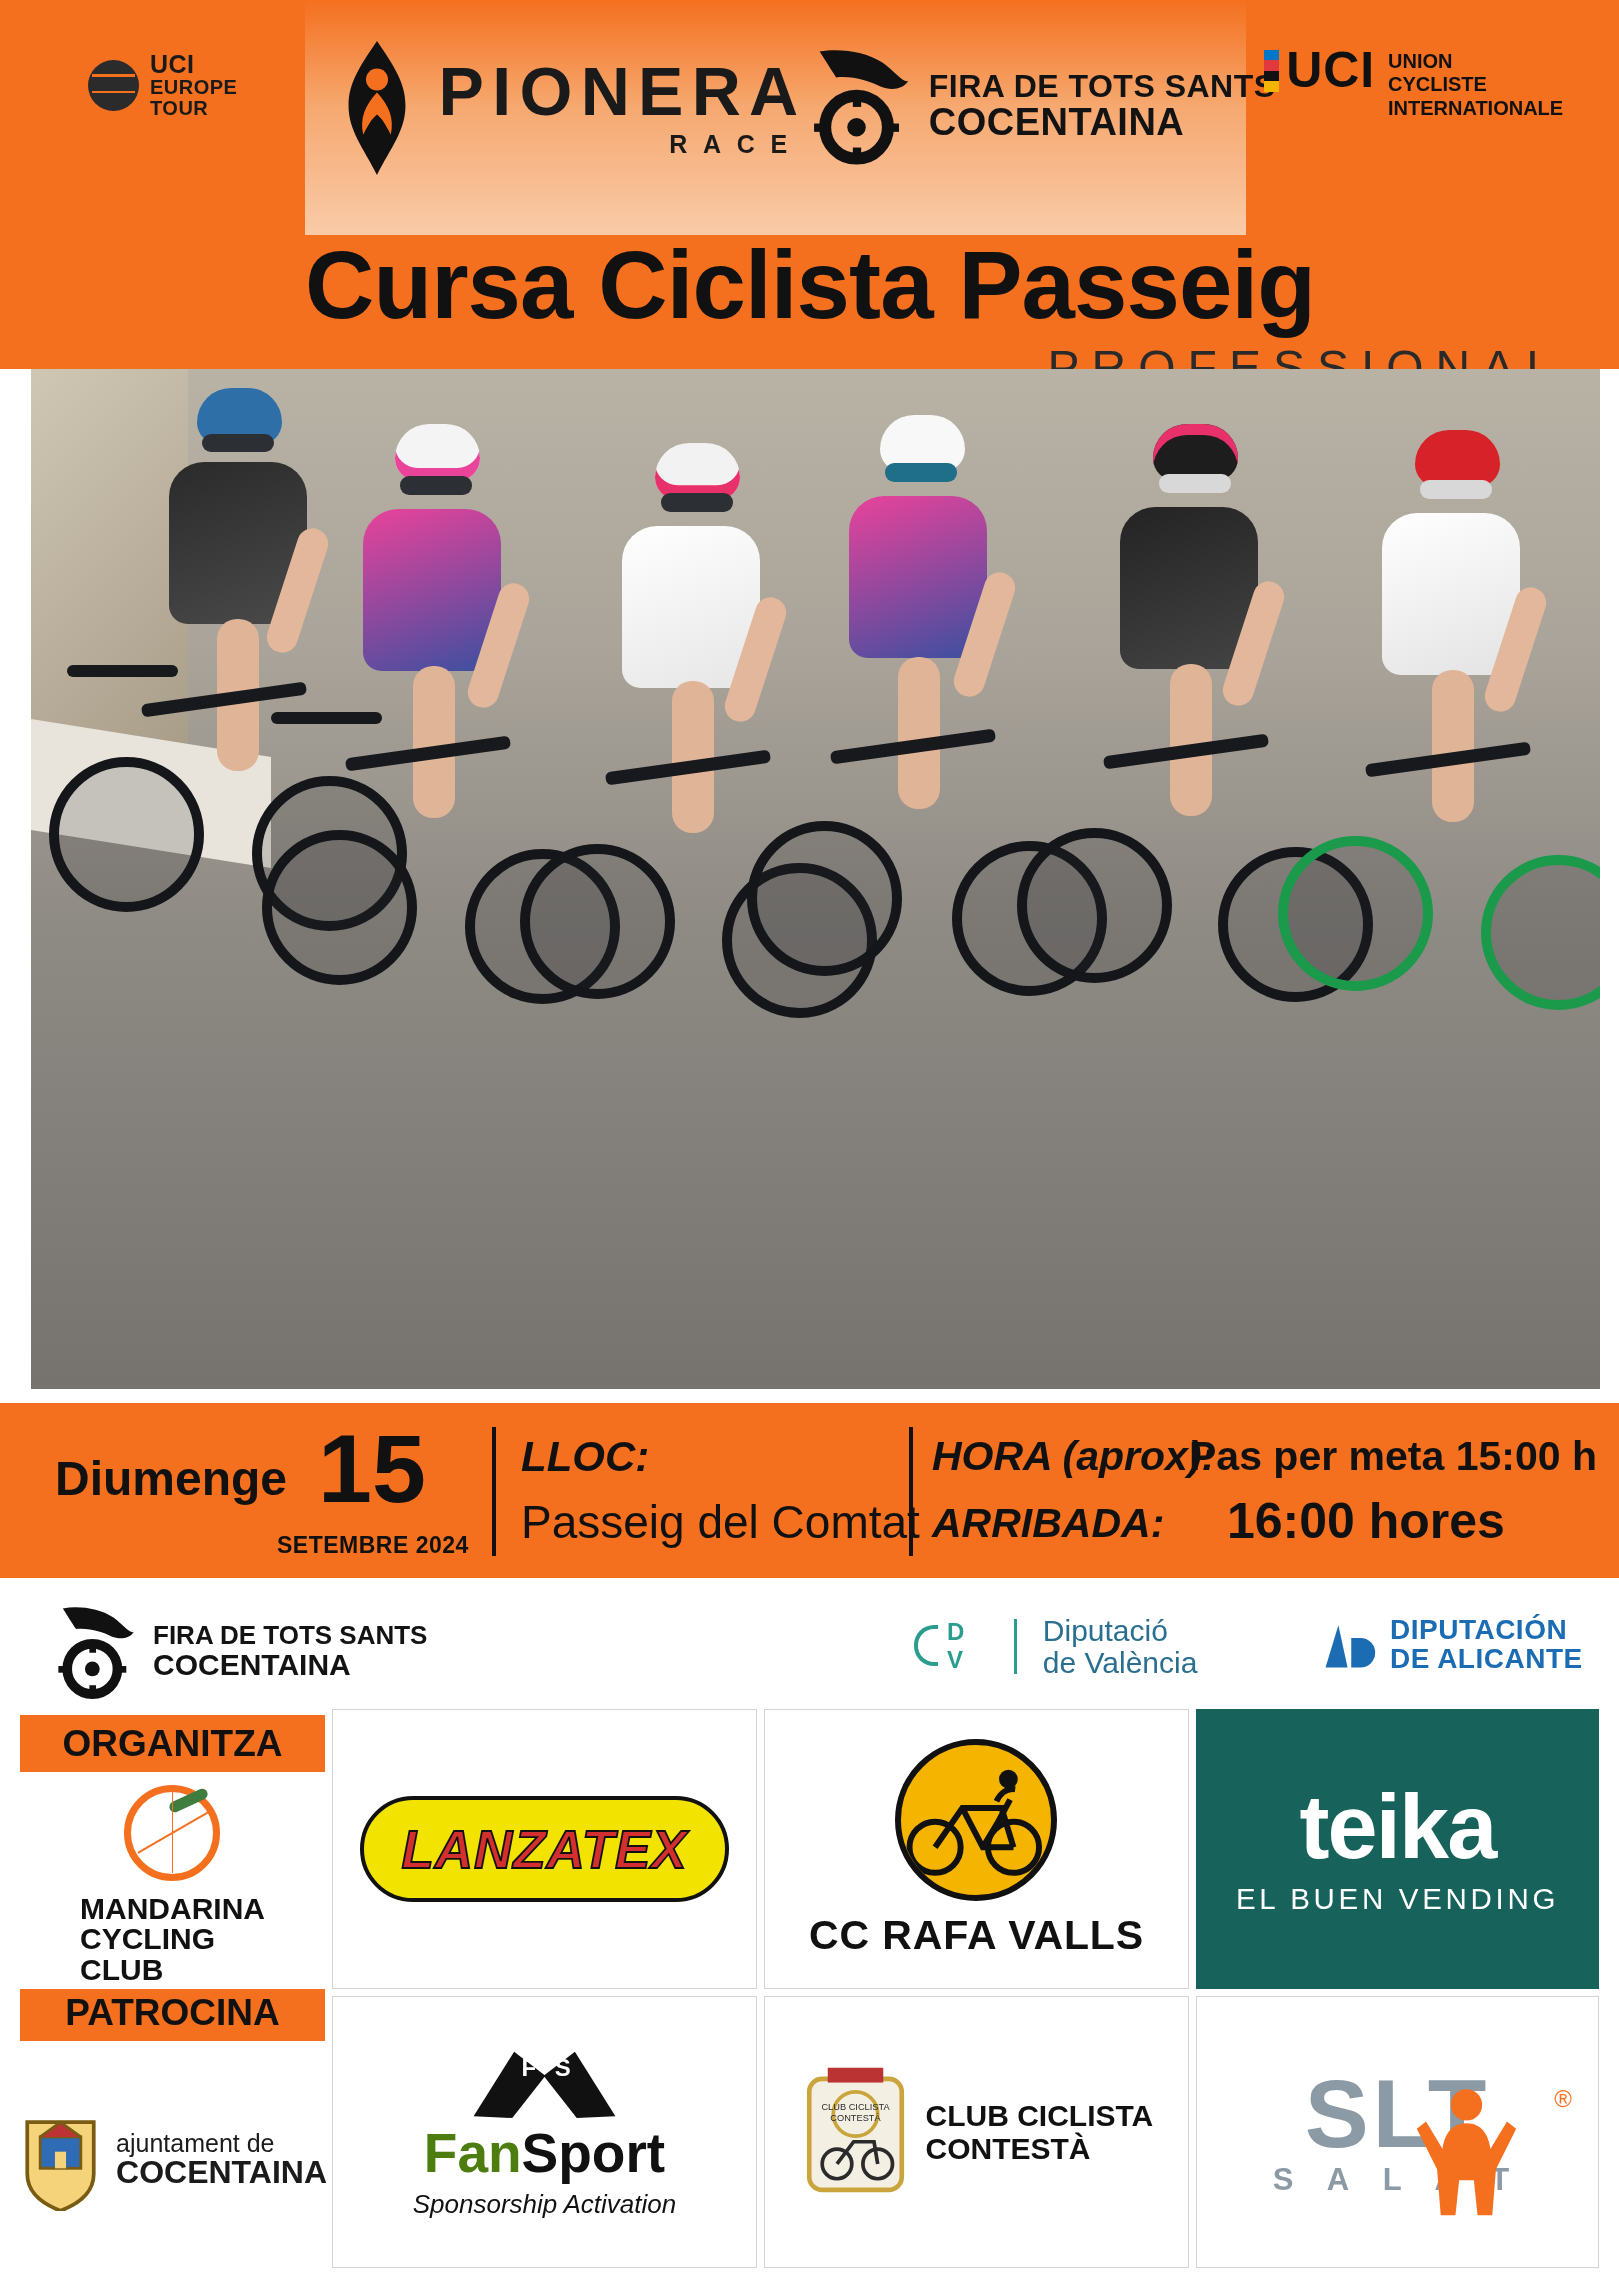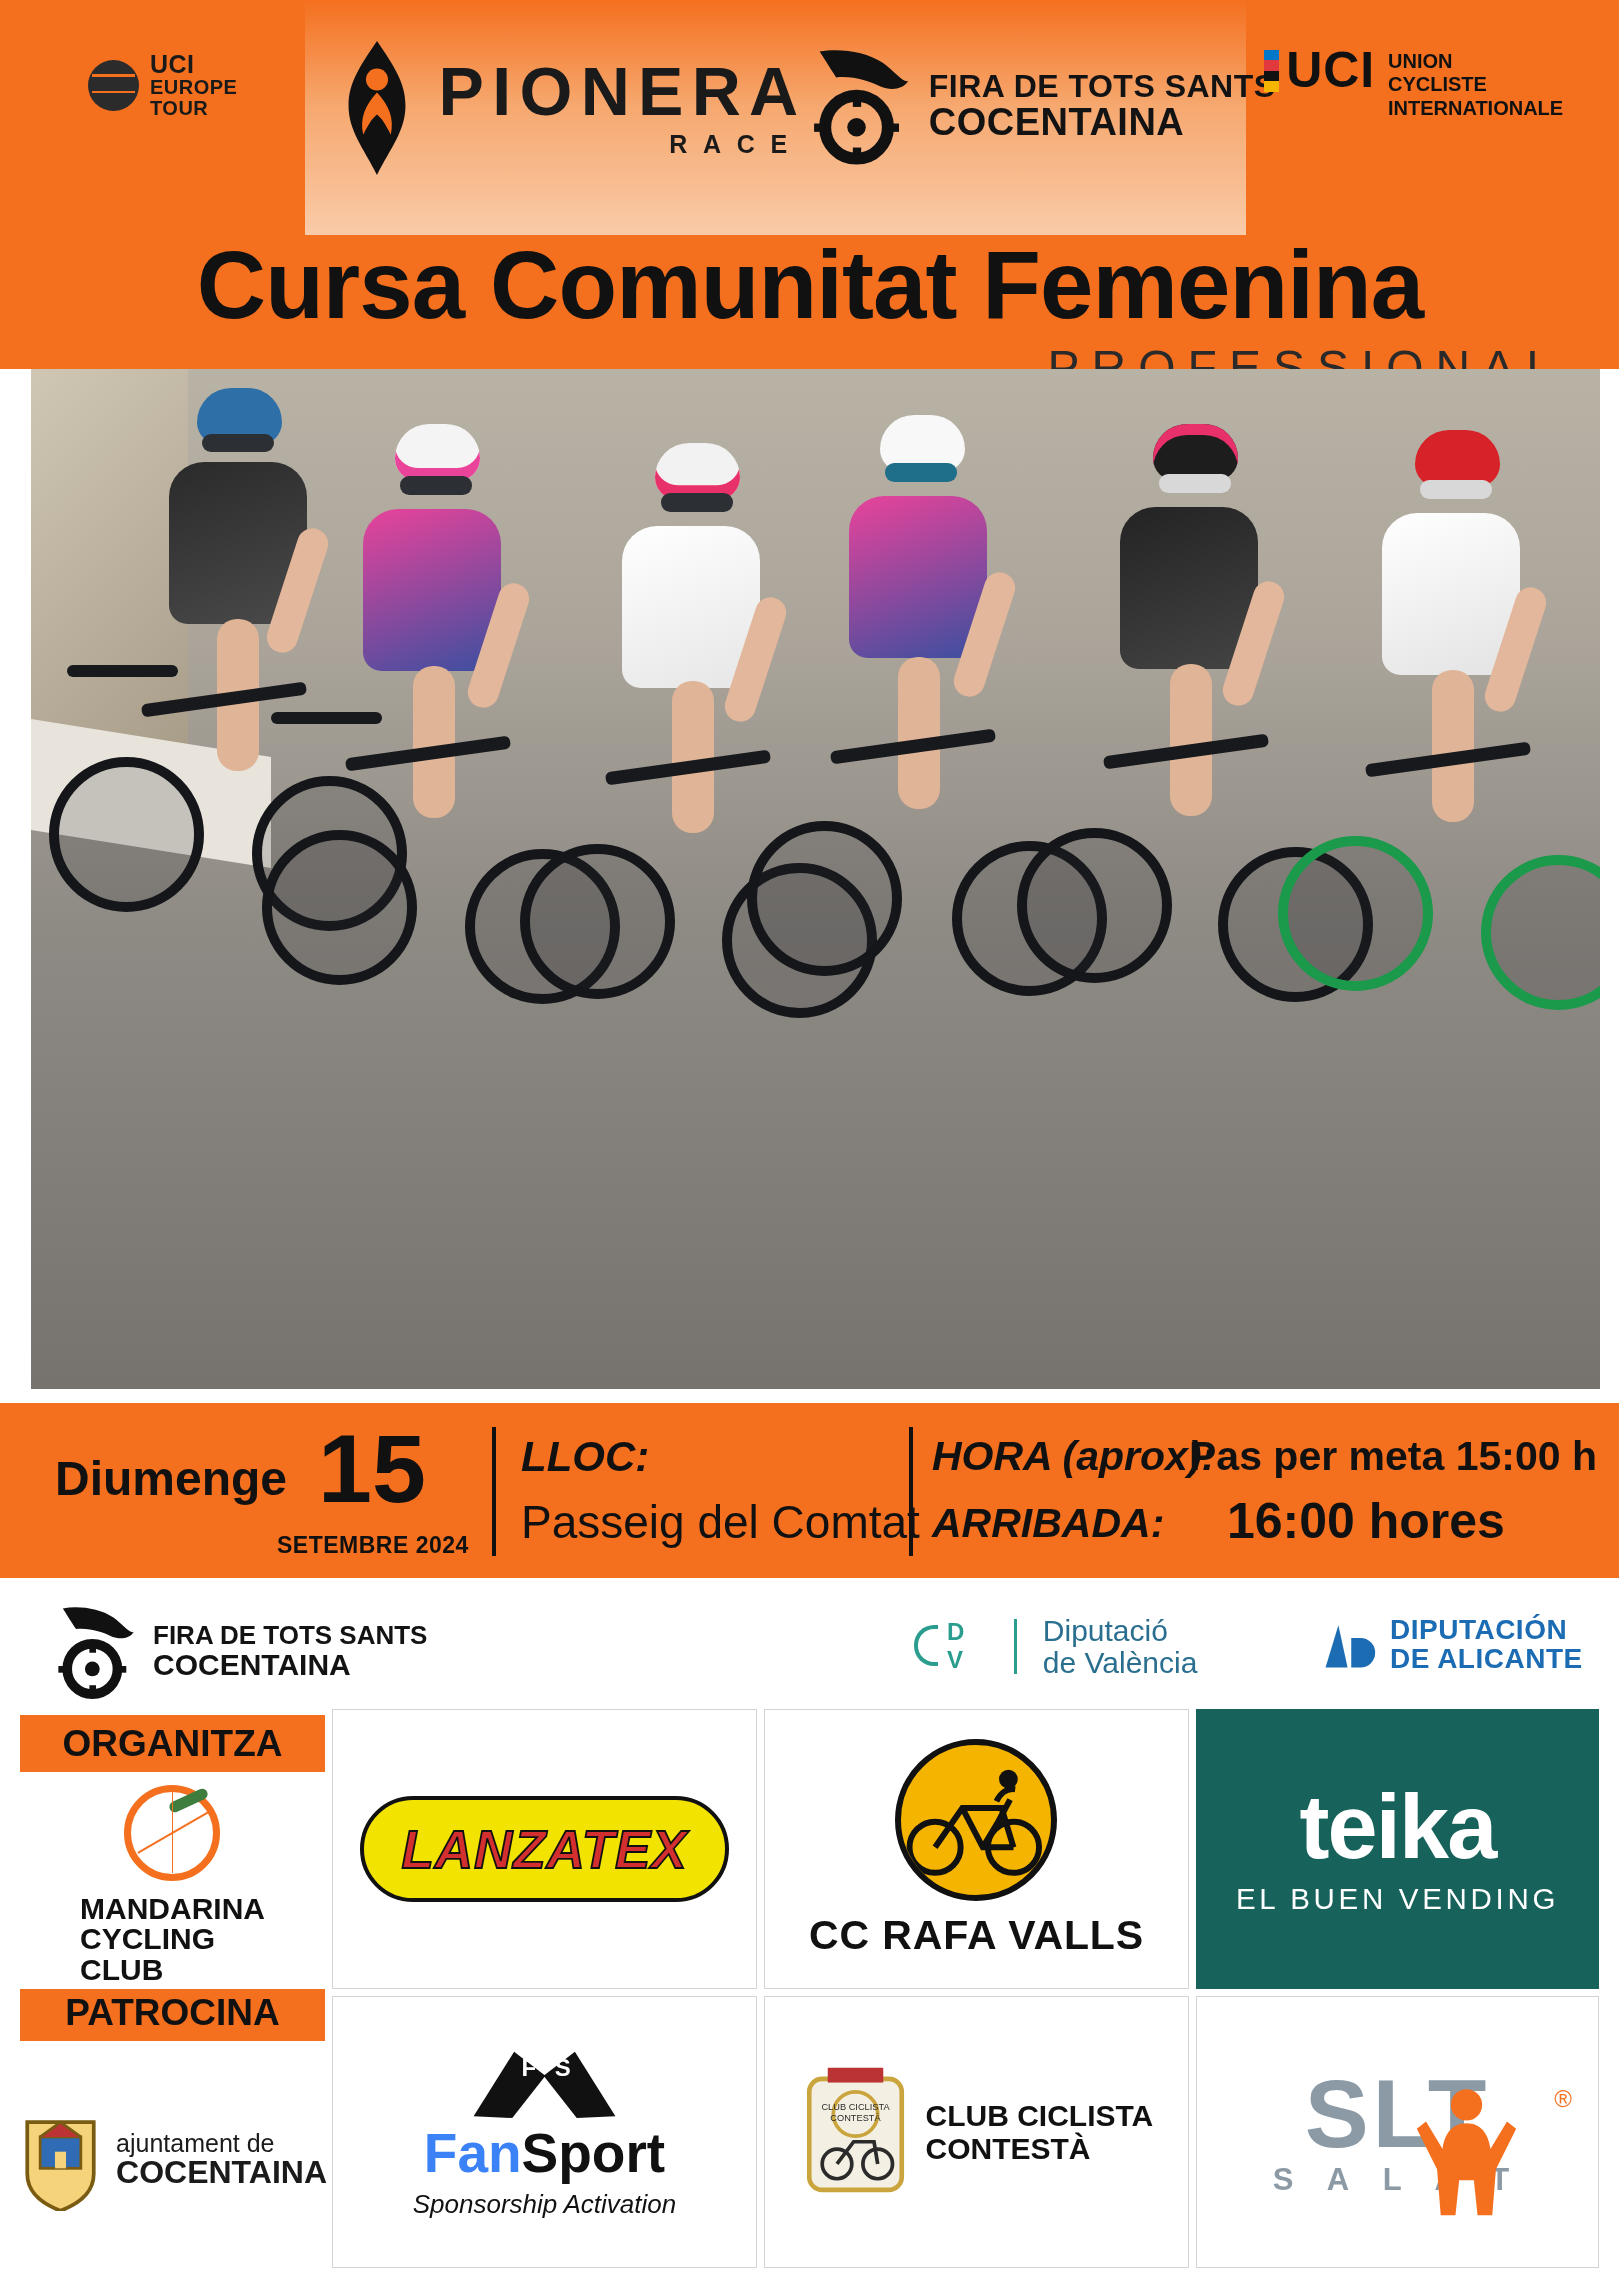--- a/index.html
+++ b/index.html
@@ -349,21 +349,21 @@
   .ajunt { display:flex; align-items:center; gap: 13px; }
   .ajunt .shield { width: 85px; height: 102px; }
   .ajunt .txt { line-height: 1.05; color:#1b1b1b;}
   .ajunt .txt .a { font-size: 25px; }
   .ajunt .txt .b { font-size: 32px; font-weight: bold; }
 
   
   .fansport { text-align:center; }
   .fansport .flags { height: 78px; position: relative; margin-bottom: 3.7px;}
   .fansport .brand { font-size: 55px; font-weight: bold; line-height:1; }
-  .fansport .brand .fan { color:#3b82f6; }
+  .fansport .brand .fan { color:#4d7c0f; }
   .fansport .brand .sport { color:#111; }
   .fansport .tagline { font-size: 26px; font-style: italic; color:#111; margin-top: 7.4px;}
 
   
   .contesta { display:flex; align-items:center; gap: 14.8px;}
   .contesta .crest { width: 111px; height: 137px; }
   .contesta .txt { line-height:1.1; color:#111; font-weight: bold;}
   .contesta .txt div { font-size: 30px; }
 
   
@@ -434,21 +434,21 @@
           <div class="ucitext">UCI</div>
         </div>
         <div class="uci-sub">
           <div>UNION</div>
           <div>CYCLISTE</div>
           <div>INTERNATIONALE</div>
         </div>
       </div>
     </div>
 
-    <div class="title-main">Cursa Comunitat Femenina</div>
+    <div class="title-main">Cursa Ciclista Passeig</div>
     <div class="title-sub">PROFESSIONAL</div>
   </div>
 
   <div class="photo">
     <div class="road"></div>
     <div class="wall"></div>
     <div class="kerb"></div>
 
     <div class="peloton">
 

